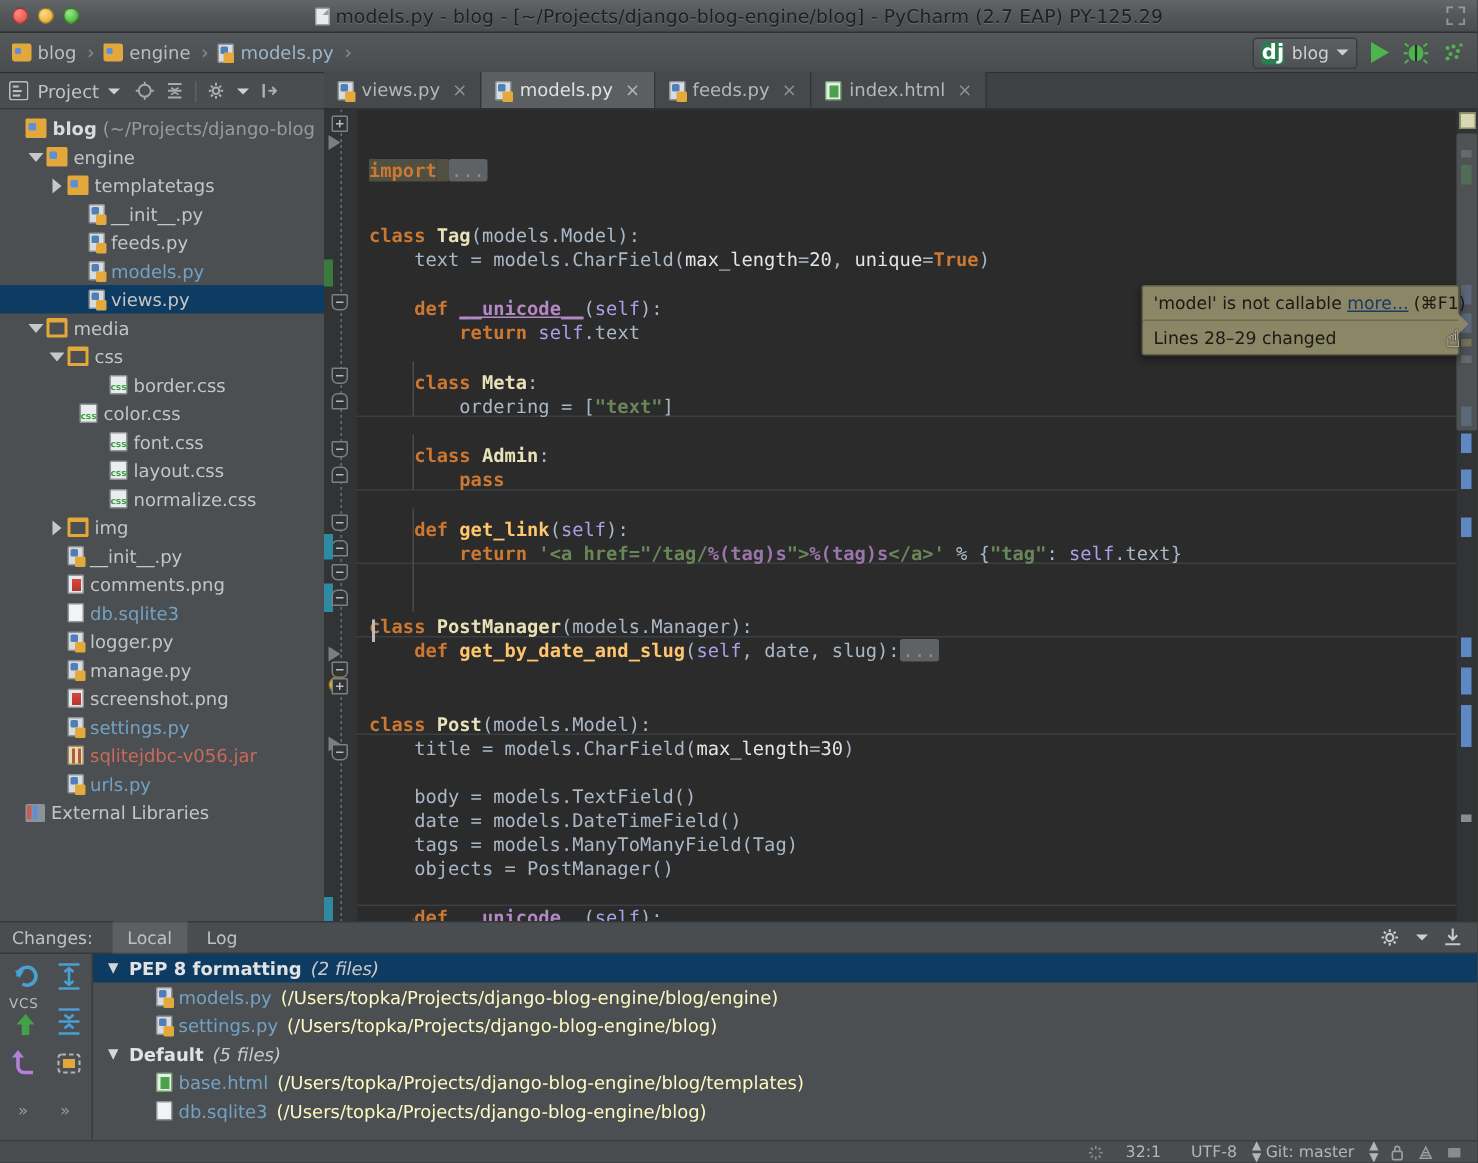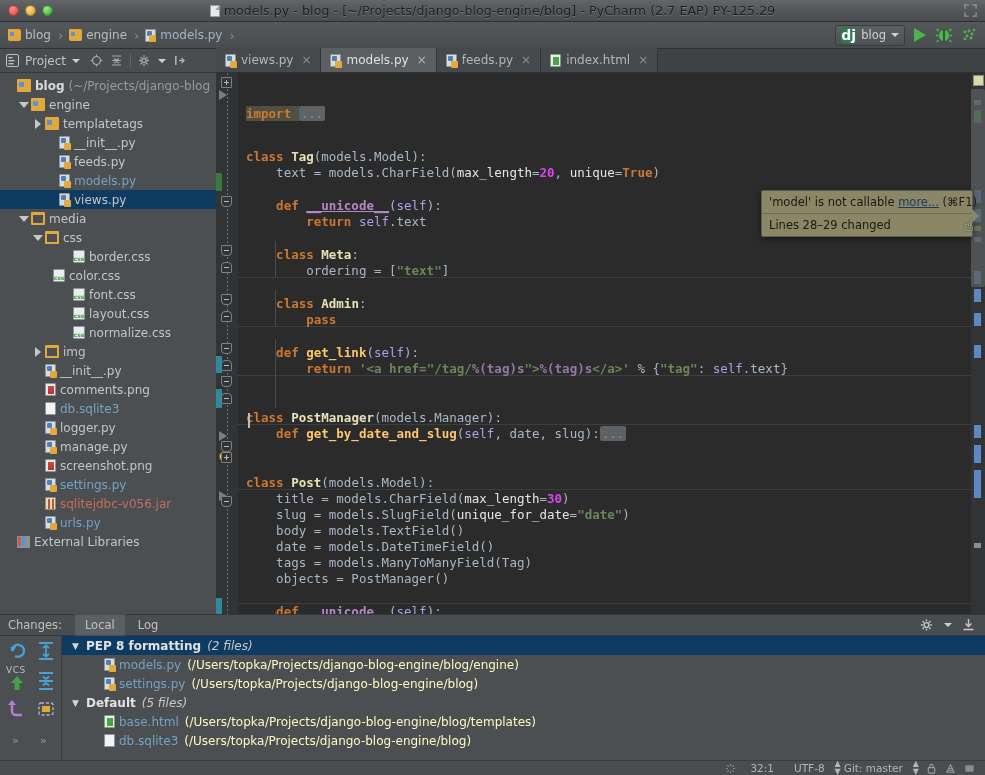--- a/index.html
+++ b/index.html
@@ -192,21 +192,21 @@
     font-size: 12.5px; line-height: 16.3px; white-space: pre; color: #A9B7C6; }
   .cl { position:absolute; left:8px; height:16.3px; white-space: pre; margin-top: 30px; }
 
   .k  { color:#CC7832; font-weight:bold; }           
   .cn { color:#E8E2B7; font-weight:bold; }                              
   .df { color:#FFC66D; font-weight:bold; }            
   .mg { color:#B389C5; font-weight:bold; text-decoration: underline; } 
   .pa { color:#e5e5e5; }                              
   .st { color:#6A8759; font-weight:bold; }            
   .sf { color:#A9A0E8; }                              
-  .nm { color:#d946ef;font-weight:bold; }                              
+  .nm { color:#e5e5e5; }                              
   .pl { color:#A9B7C6; }                              
   .fmt{ color:#9876AA; font-weight:bold; }            
   .fold-ph { background:#5F6264; color:#8C8F91; border-radius:2px; padding:0 2px; }
   .import-hl { background:#4F4F42; }
 
   .sep-line { position:absolute; left:22px; right:0; height:1px; background:#3C3F41; }
   .indent-guide { position:absolute; width:1px; background:#4B4B4B; }
   .caret { position:absolute; width:2px; height:15px; background:#BBBBBB; }
 
   
@@ -581,21 +581,20 @@
       <div class="cl" style="top:209px;"><span class="pl">        </span><span class="k">pass</span></div>
 
       <div class="cl" style="top:242px;"><span class="pl">    </span><span class="k">def</span> <span class="df">get_link</span><span class="pl">(</span><span class="sf">self</span><span class="pl">):</span></div>
       <div class="cl" style="top:258px;"><span class="pl">        </span><span class="k">return</span> <span class="st">'&lt;a href="/tag/</span><span class="fmt">%(tag)s</span><span class="st">"&gt;</span><span class="fmt">%(tag)s</span><span class="st">&lt;/a&gt;'</span><span class="pl"> % {</span><span class="st">"tag"</span><span class="pl">: </span><span class="sf">self</span><span class="pl">.text}</span></div>
 
       <div class="cl" style="top:307px;"><span class="k">class</span> <span class="cn">PostManager</span><span class="pl">(models.Manager):</span></div>
       <div class="cl" style="top:323px;"><span class="pl">    </span><span class="k">def</span> <span class="df">get_by_date_and_slug</span><span class="pl">(</span><span class="sf">self</span><span class="pl">, date, slug):</span><span class="fold-ph">...</span></div>
 
       <div class="cl" style="top:372px;"><span class="k">class</span> <span class="cn">Post</span><span class="pl">(models.Model):</span></div>
       <div class="cl" style="top:388px;"><span class="pl">    title = models.CharField(</span><span class="pa">max_length</span><span class="pl">=</span><span class="nm">30</span><span class="pl">)</span></div>
-      <div class="cl" style="top:404px;"><span class="pl">    slug = models.SlugField(</span><span class="pa">unique_for_date</span><span class="pl">=</span><span class="st">"date"</span><span class="pl">)</span></div>
       <div class="cl" style="top:420px;"><span class="pl">    body = models.TextField()</span></div>
       <div class="cl" style="top:436px;"><span class="pl">    date = models.DateTimeField()</span></div>
       <div class="cl" style="top:452px;"><span class="pl">    tags = models.ManyToManyField(Tag)</span></div>
       <div class="cl" style="top:468px;"><span class="pl">    objects = PostManager()</span></div>
 
       <div class="cl" style="top:501px;"><span class="pl">    </span><span class="k">def</span> <span class="mg">__unicode__</span><span class="pl">(</span><span class="sf">self</span><span class="pl">):</span></div>
       <div class="cl" style="top:517px;"><span class="pl">        </span><span class="k">return</span> <span class="sf">self</span><span class="pl">.title</span></div>
 
       
       

